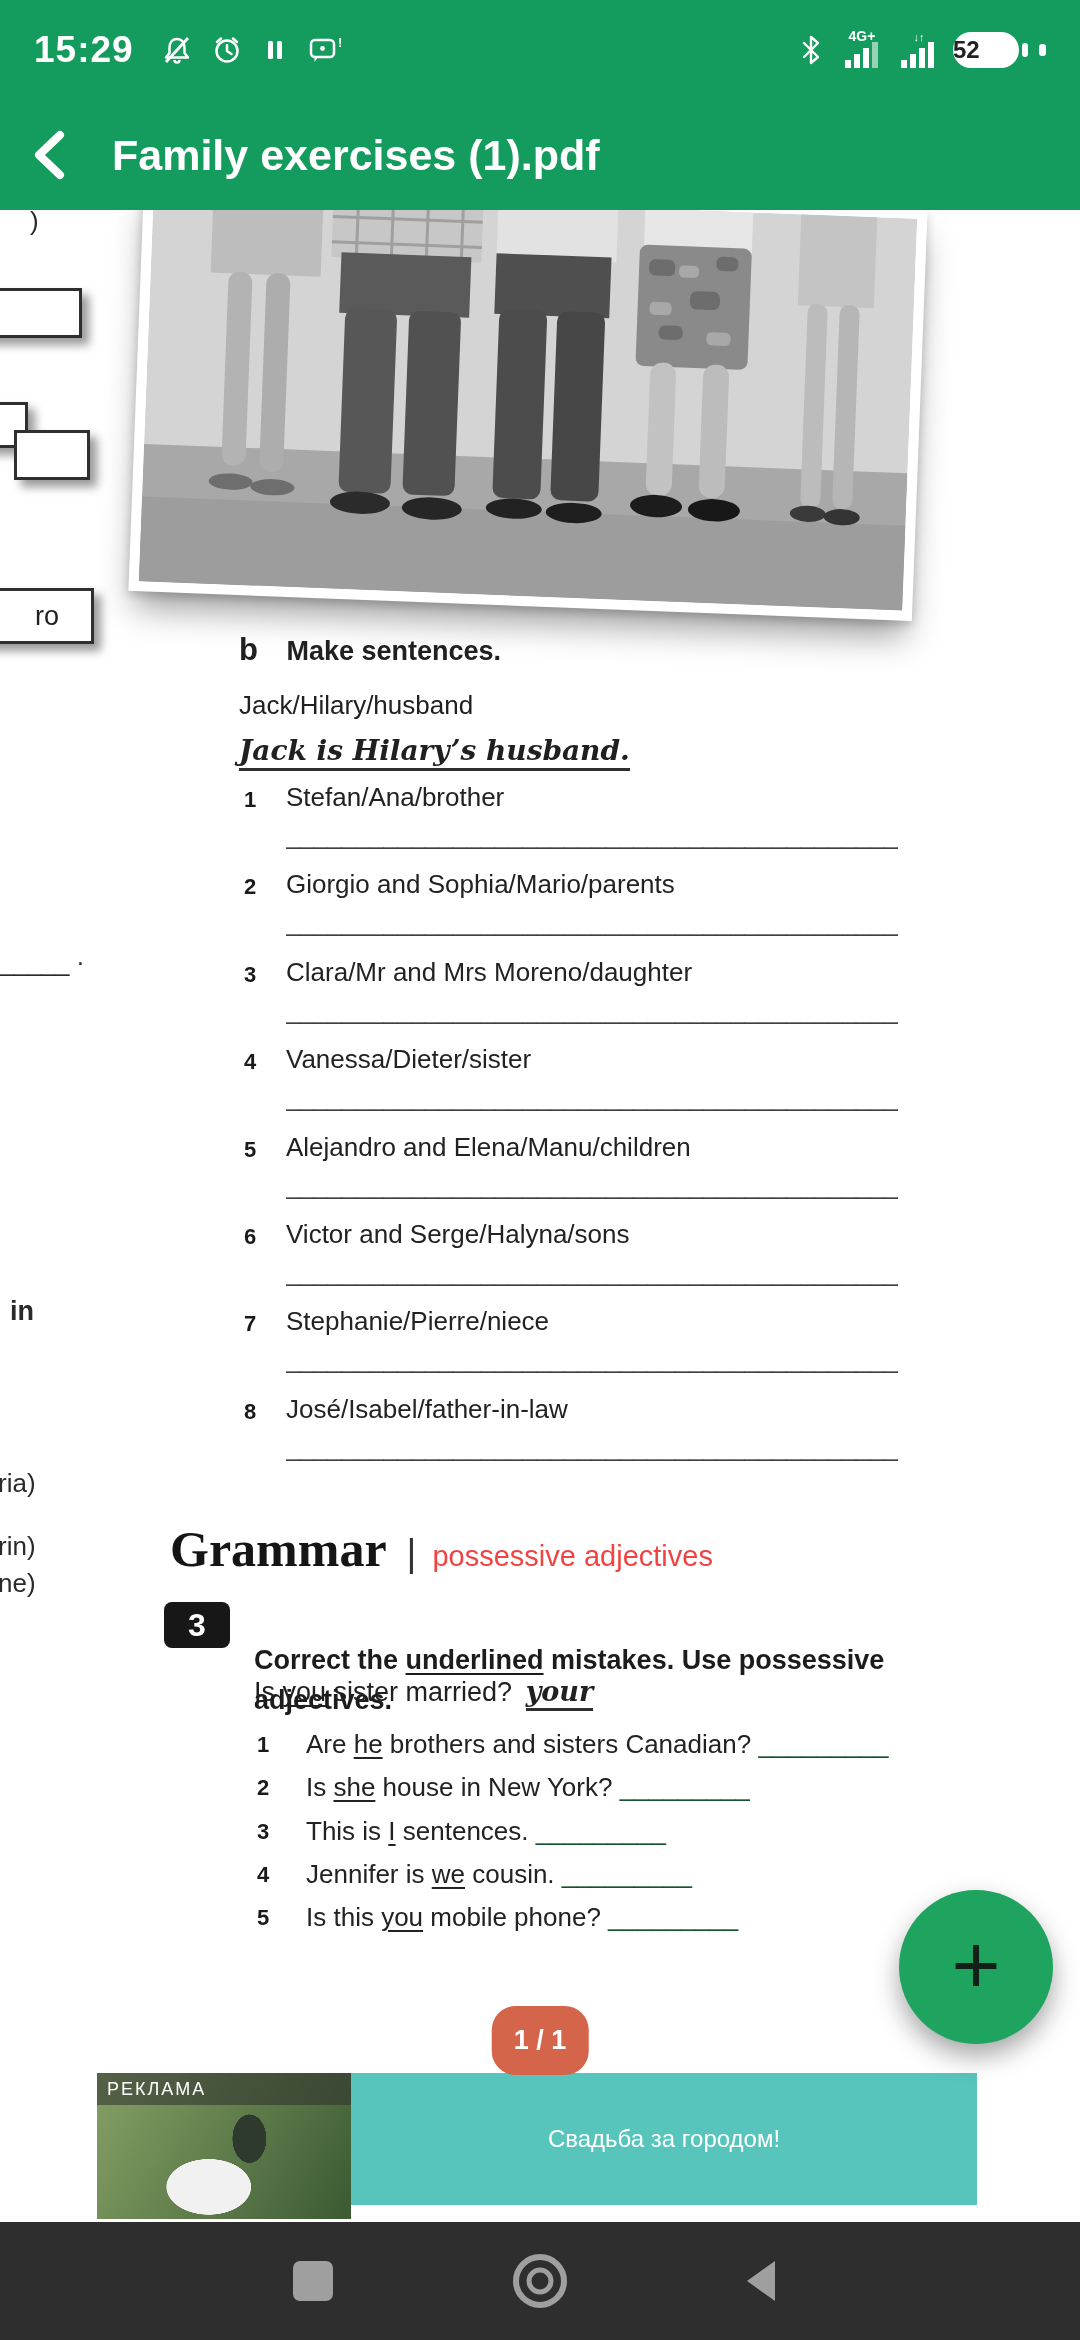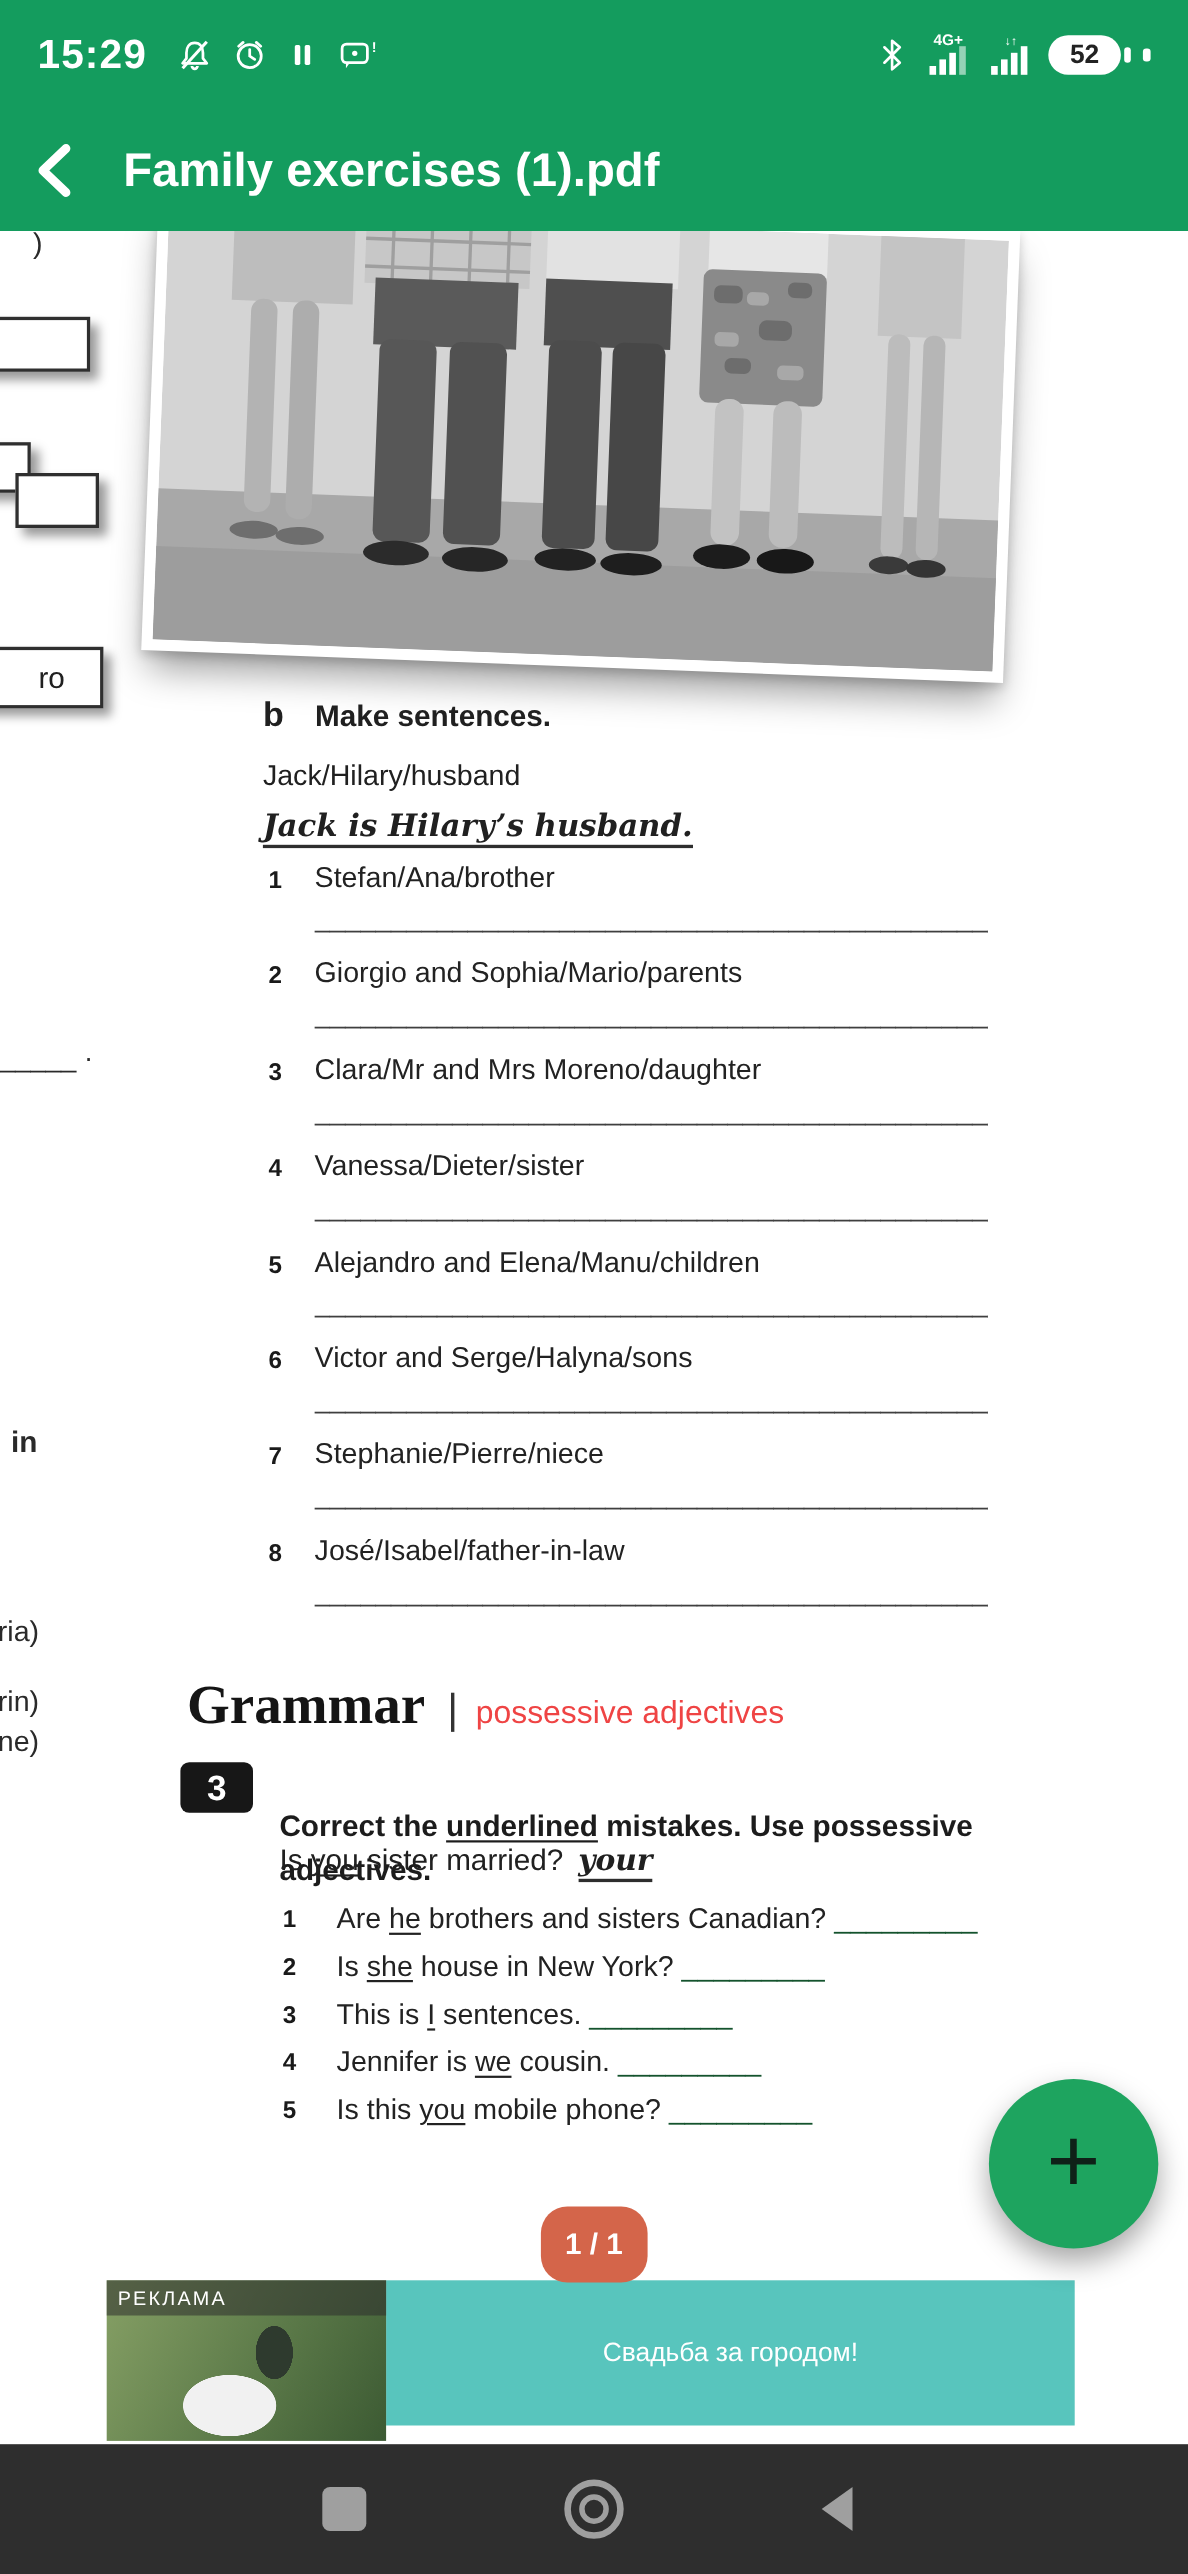--- a/index.html
+++ b/index.html
@@ -12,21 +12,21 @@
   
   .statusbar {
     position:absolute; top:0; left:0; width:1080px; height:100px;
     background:#149c5e; color:#fff; display:flex; align-items:center;
     padding:0 34px; box-sizing:border-box; z-index:20;
   }
   .sb-time { font-size:37px; font-weight:600; margin-right:26px; letter-spacing:1px;text-align:center; }
   .sb-ic { margin-right:16px; }
   .sb-right { margin-left:auto; display:flex; align-items:center; gap:14px; }
   .battery { position:relative; width:66px; height:36px; background:#fff; border-radius:18px;
-             display:flex; align-items:center; justify-content:center;
+             display:flex; align-items:center; justify-content:flex-start;
              color:#222; font-size:24px; font-weight:700; }
   .battery::after { content:""; position:absolute; right:-9px; top:11px; width:6px; height:14px;
                     background:#fff; border-radius:3px; }
   .chg-dot { width:7px; height:12px; background:#fff; border-radius:3px; margin-left:6px; }
 
   .appbar {
     position:absolute; top:100px; left:0; width:1080px; height:110px;
     background:#149c5e; color:#fff; display:flex; align-items:center; z-index:20;
   }
   .back-btn { width:100px; height:110px; display:flex; align-items:center; justify-content:center; }

